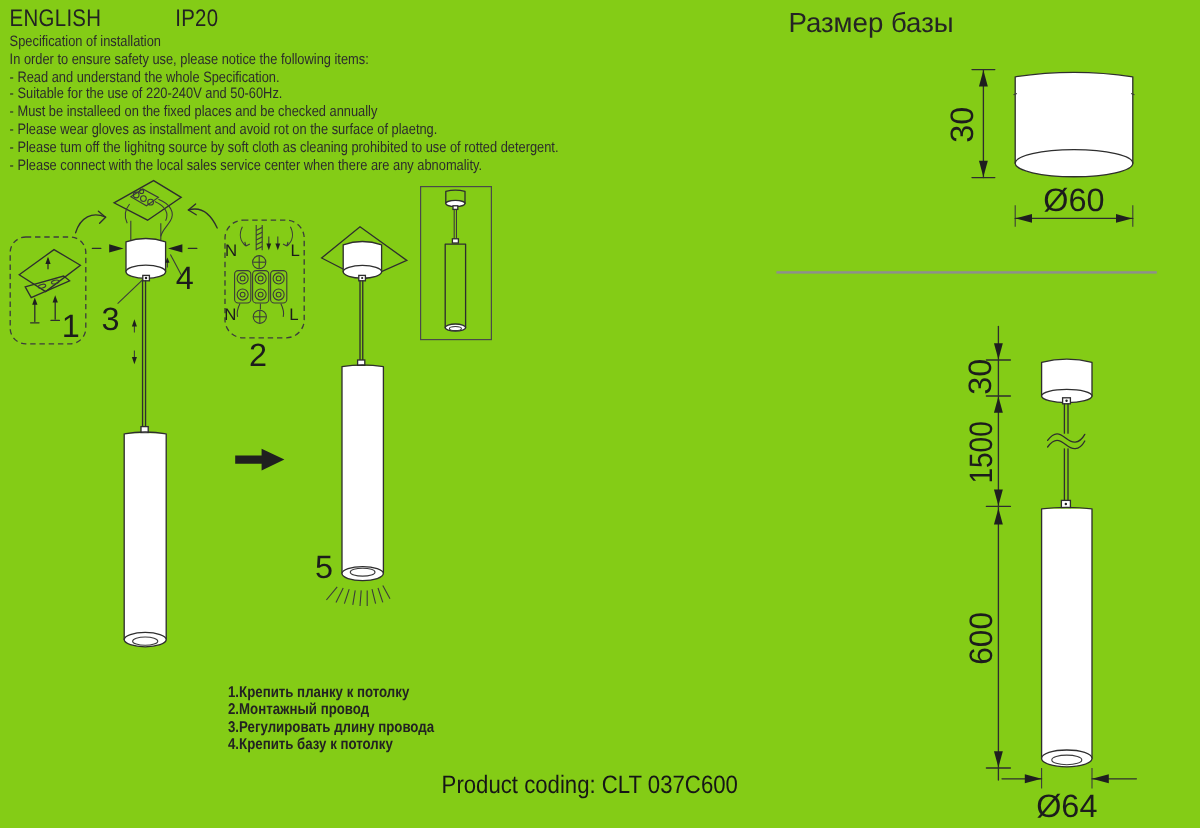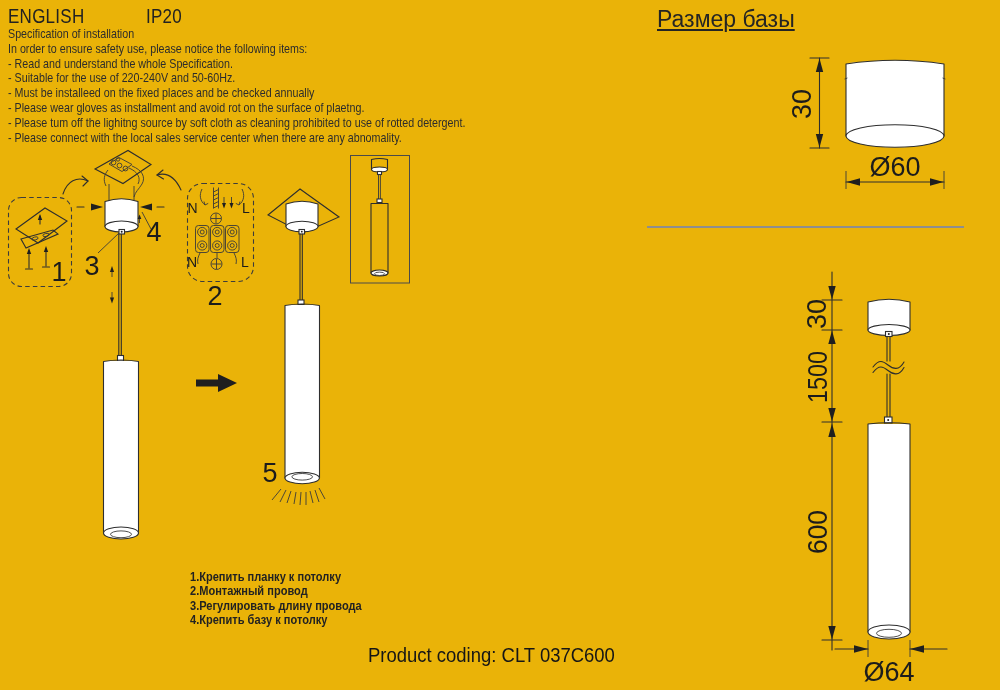--- a/index.html
+++ b/index.html
@@ -1,22 +1,22 @@
 <!DOCTYPE html>
 <html><head>
 <meta charset="utf-8">
 <style>
   html,body { margin:0; padding:0; background:#fff; }
-  .page { position:relative; width:1000px; height:690px; background:#eab308; overflow:hidden;
+  .page { position:relative; width:1000px; height:690px; background:#84cc16; overflow:hidden;
           font-family:"Liberation Sans", sans-serif; color:#1f1f1f; }
   .abs { position:absolute; }
   .cond { transform:scaleX(0.85); transform-origin:0 0; white-space:nowrap; }
   .hdr { font-size:20px; letter-spacing:.3px; color:#222; }
   .spec { font-size:12.6px; line-height:14.8px; color:#2c2c2c; }
-  .sec-title { font-size:23px; color:#242424; white-space:nowrap;text-decoration:underline; }
+  .sec-title { font-size:23px; color:#242424; white-space:nowrap; }
   .legend { font-size:13px; line-height:14.4px; font-weight:bold; color:#222; }
   .product { font-size:21px; color:#161616; }
   .divider { background:#8e8e8e; height:2px; }
   svg { position:absolute; overflow:visible; }
   .ln   { stroke:#2e2e2e; stroke-width:1.1; fill:none; stroke-linecap:round; }
   .lnthin { stroke:#3a3a3a; stroke-width:0.9; fill:none; }
   .wfill { stroke:#2e2e2e; stroke-width:1.1; fill:#ffffff; }
   .dash { stroke:#3c3c3c; stroke-width:1.1; fill:none; stroke-dasharray:4.5 3.2; }
   .solidfill { fill:#1f1f1f; stroke:none; }
   .dimtxt { font-family:"Liberation Sans",sans-serif; font-size:27px; fill:#1c1c1c; }

